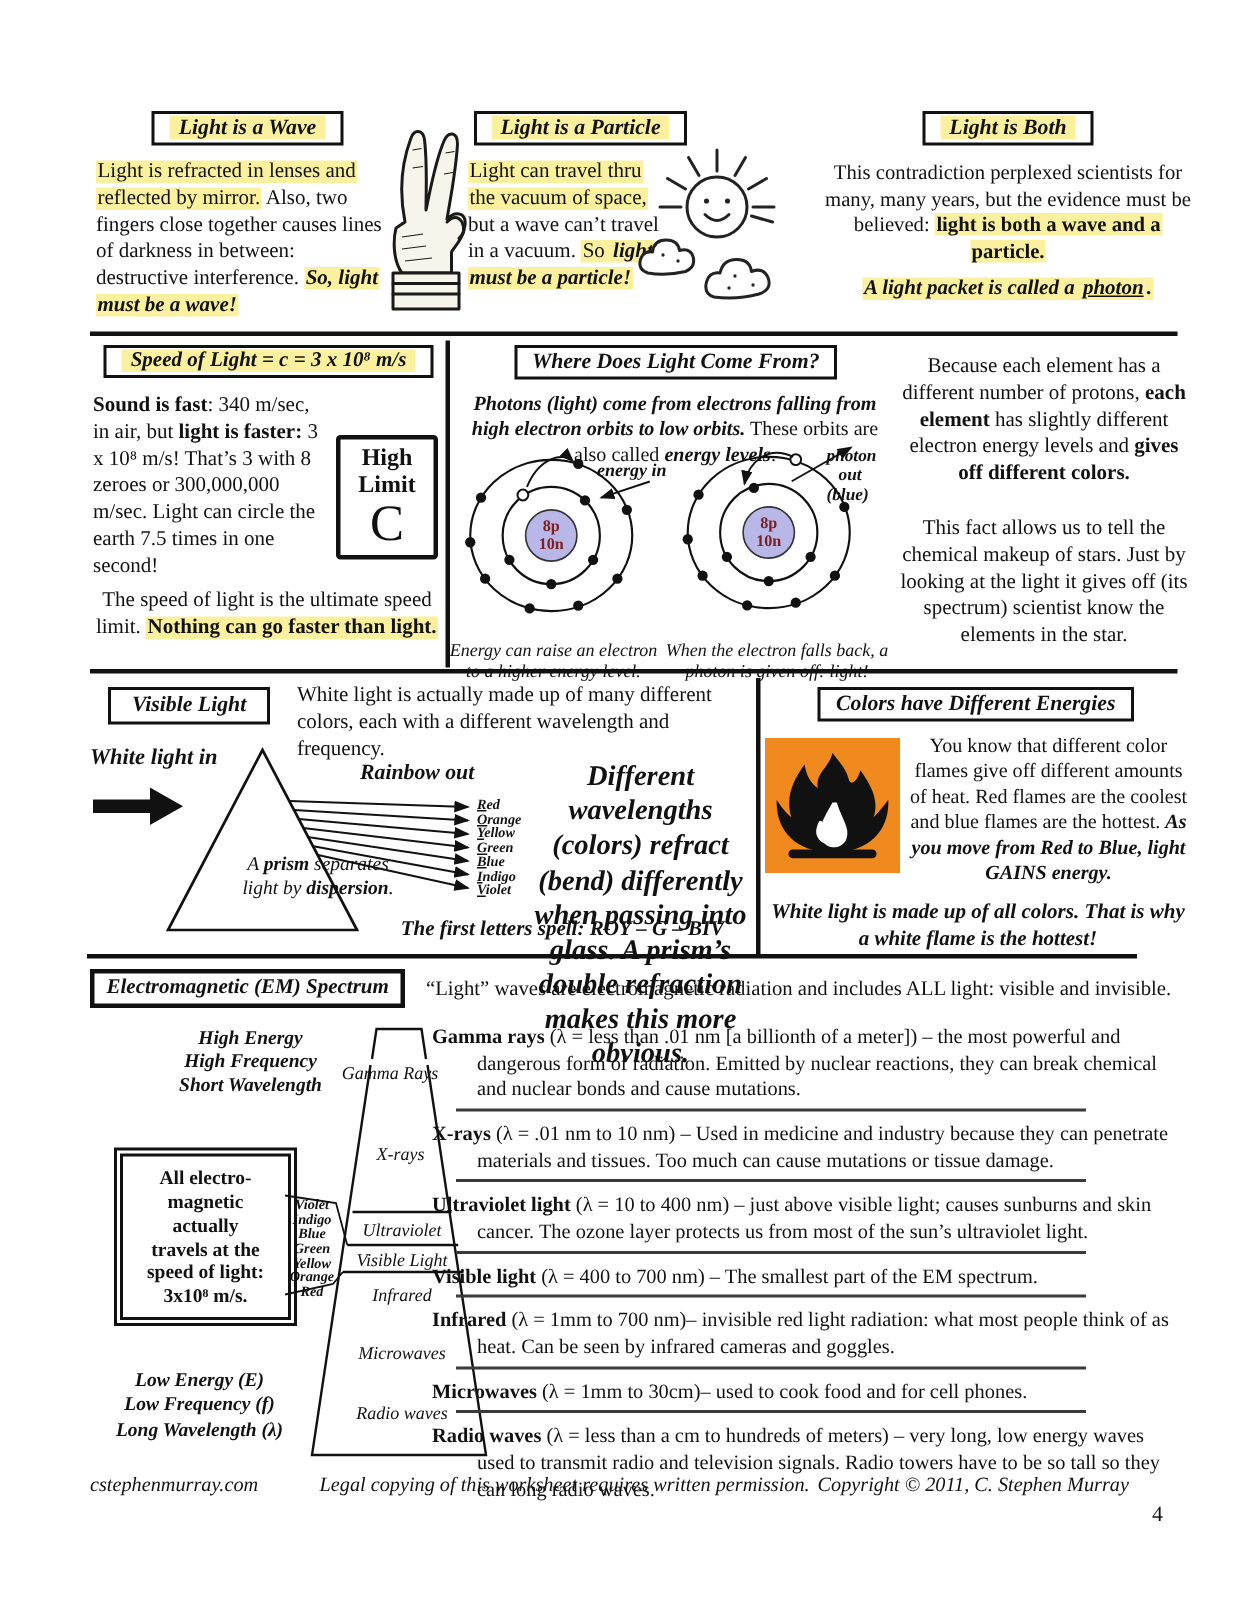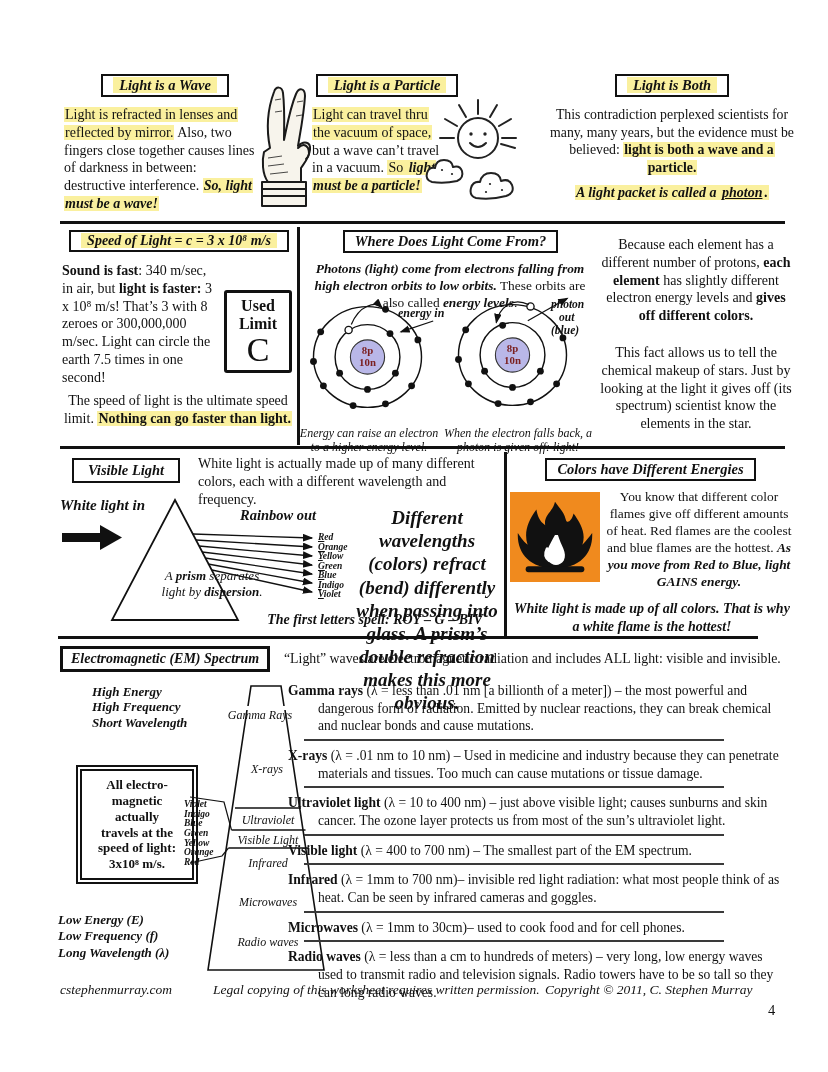--- a/index.html
+++ b/index.html
@@ -2,21 +2,21 @@
 <html><head>
 <meta charset="utf-8">
 <style>
   html,body{margin:0;padding:0;background:#e8e8e8;}
   .page{position:relative;width:828px;height:1072px;margin:0 auto;background:#ffffff;
         font-family:"Liberation Serif","DejaVu Serif",serif;color:#111;overflow:hidden;}
   .abs{position:absolute;}
   .b{font-weight:bold}.i{font-style:italic}.u{text-decoration:underline}
   .hl{background:#faf09e;padding:0 1px;box-decoration-break:clone;-webkit-box-decoration-break:clone;}
   .center{text-align:center}
-  .right{text-align:left}
+  .right{text-align:center}
   .titlebox{display:inline-block;border:2px solid #111;padding:1px 10px;font-weight:bold;font-size:14.5px;background:#fff;font-style:italic;}
   .titlebox .hl{padding:0 6px;}
   .body{font-size:14px;line-height:1.27;margin:0;}
   .small-caption{font-style:italic;font-size:12px;text-align:center;line-height:1.18;}
   .hr{background:#111;height:3px;}
   .vr{background:#111;width:3px;}
   .sign{border:3px solid #111;border-radius:3px;background:#fff;text-align:center;padding:4px 2px 2px 2px;width:58px;}
   .sign-word{font-weight:bold;font-size:16px;line-height:1.1;}
   .sign-letter{font-size:34px;line-height:1.05;}
   .band{font-size:13.6px;line-height:1.3;padding-left:30px;text-indent:-30px;}
@@ -98,21 +98,21 @@
 
   <div class="abs hr" style="left:60px;top:221px;width:725px"></div>
 
   <div class="abs vr" style="left:297px;top:227px;height:218px"></div>
 
   <div class="abs center" style="left:60px;top:230px;width:238px">
     <span class="titlebox" style="font-size:14px"><span><span class="b hl">Speed of Light = c = 3 x 10⁸ m/s</span></span></span>
   </div>
   <div class="abs" style="left:62px;top:262px;width:230px">
     <div class="sign" style="float:right;margin:28px 0 4px 6px">
-      <div class="sign-word">Used</div>
+      <div class="sign-word">High</div>
       <div class="sign-word">Limit</div>
       <div class="sign-letter">C</div>
     </div>
     <p class="body"><span class="b">Sound is fast</span><span>: 340 m/sec, in air, but </span><span class="b">light is faster:</span><span> 3 x 10⁸ m/s!  That’s 3 with 8 zeroes or 300,000,000 m/sec. Light can circle the earth 7.5 times in one second!</span></p>
   </div>
   <p class="abs body center" style="left:62px;top:392px;width:232px"><span>The speed of light is the ultimate speed limit. </span><span class="b hl">Nothing can go faster than light.</span></p>
 
   <div class="abs center" style="left:308px;top:230px;width:285px">
     <span class="titlebox"><span>Where Does Light Come From?</span></span>
   </div>

